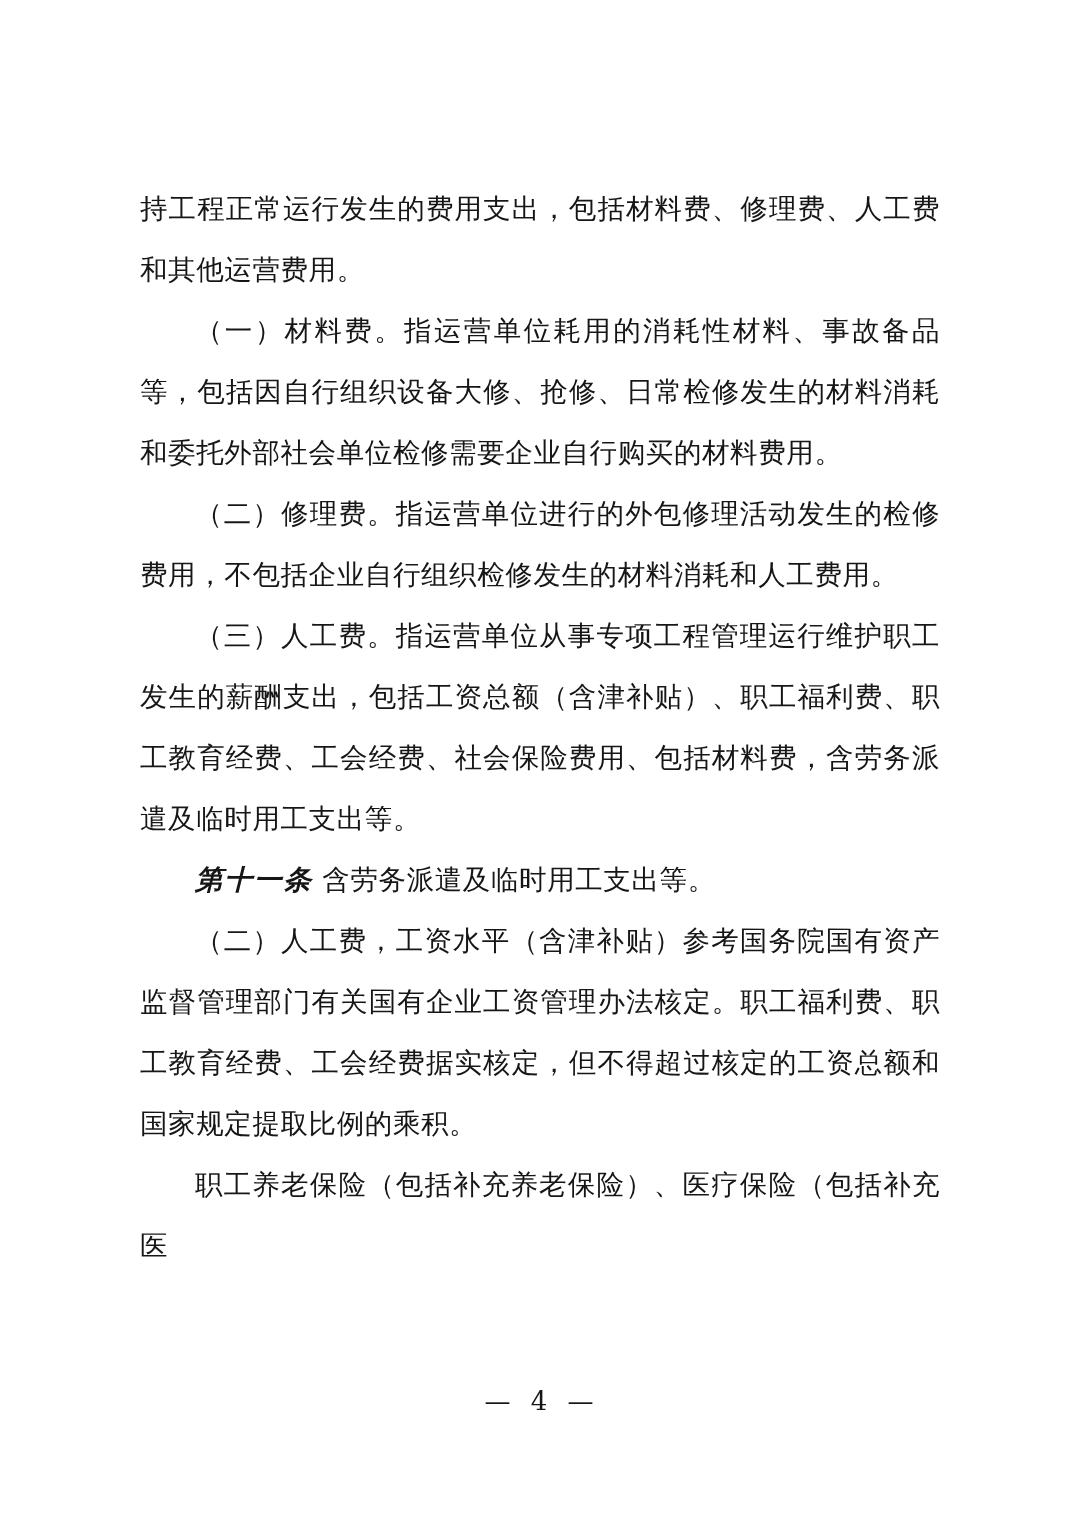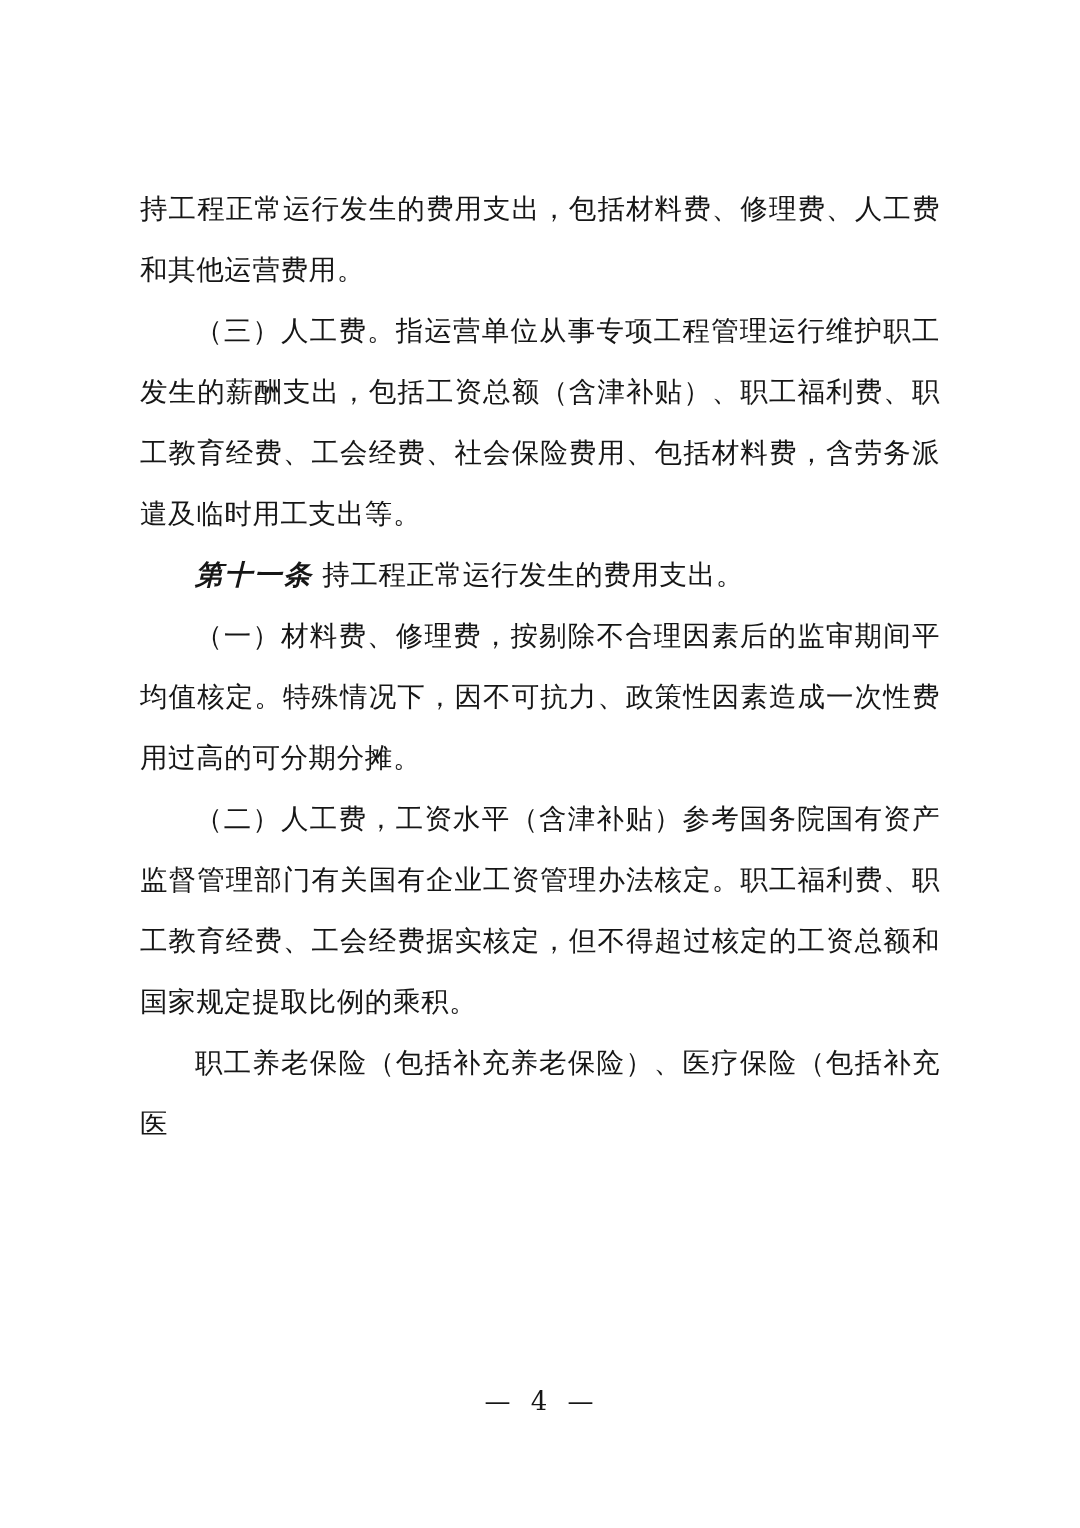--- a/index.html
+++ b/index.html
@@ -62,35 +62,38 @@
 </head>
 <body>
 
 <div class="page">
   <div class="content">
 
     <p class="para">
       <span>持工程正常运行发生的费用支出，包括材料费、修理费、人工费和其他运营费用。</span>
     </p>
 
+    <p class="para indent">
+      <span>（一）材料费。指运营单位耗用的消耗性材料、事故备品等，包括因自行组织设备大修、抢修、日常检修发生的材料消耗和委托外部社会单位检修需要企业自行购买的材料费用。</span>
+    </p>
 
+    <p class="para indent">
+      <span>（二）修理费。指运营单位进行的外包修理活动发生的检修费用，不包括企业自行组织检修发生的材料消耗和人工费用。</span>
+    </p>
 
     <p class="para indent">
       <span>（三）人工费。指运营单位从事专项工程管理运行维护职工发生的薪酬支出，包括工资总额（含津补贴）、职工福利费、职工教育经费、工会经费、社会保险费用、包括材料费，含劳务派遣及临时用工支出等。</span>
     </p>
 
 
     <p class="para indent">
       <span class="bold-label">第十一条</span>
-      <span>持工程正常运行发生的费用支出。</span>
+      <span>含劳务派遣及临时用工支出等。</span>
     </p>
 
-    <p class="para indent">
-      <span>（一）材料费、修理费，按剔除不合理因素后的监审期间平均值核定。特殊情况下，因不可抗力、政策性因素造成一次性费用过高的可分期分摊。</span>
-    </p>
 
     <p class="para indent">
       <span>（二）人工费，工资水平（含津补贴）参考国务院国有资产监督管理部门有关国有企业工资管理办法核定。职工福利费、职工教育经费、工会经费据实核定，但不得超过核定的工资总额和国家规定提取比例的乘积。</span>
     </p>
 
     <p class="para indent">
       <span>职工养老保险（包括补充养老保险）、医疗保险（包括补充医</span>
     </p>
 
   </div>

